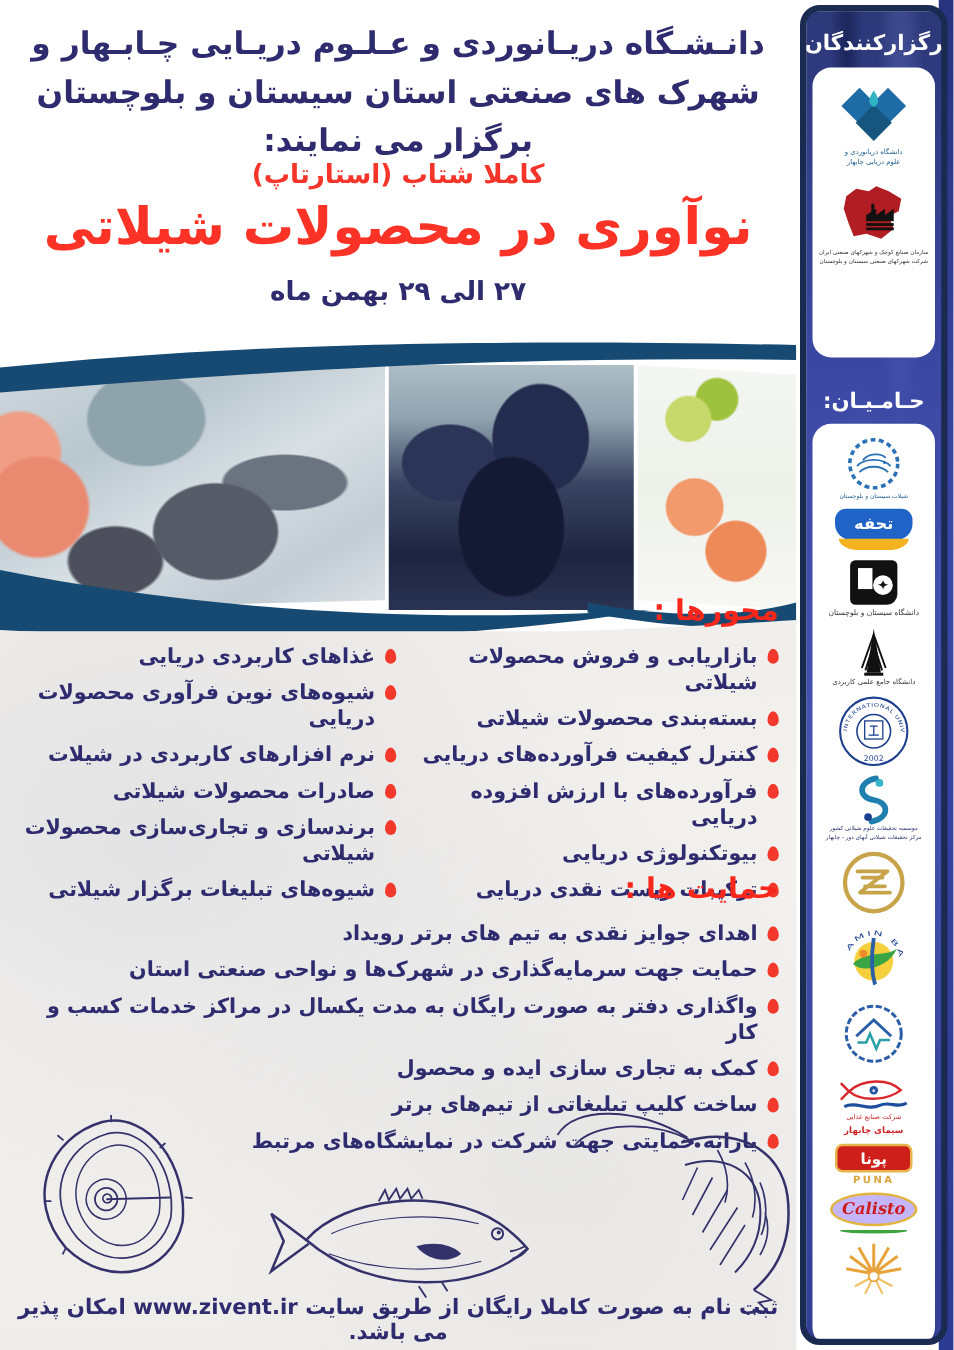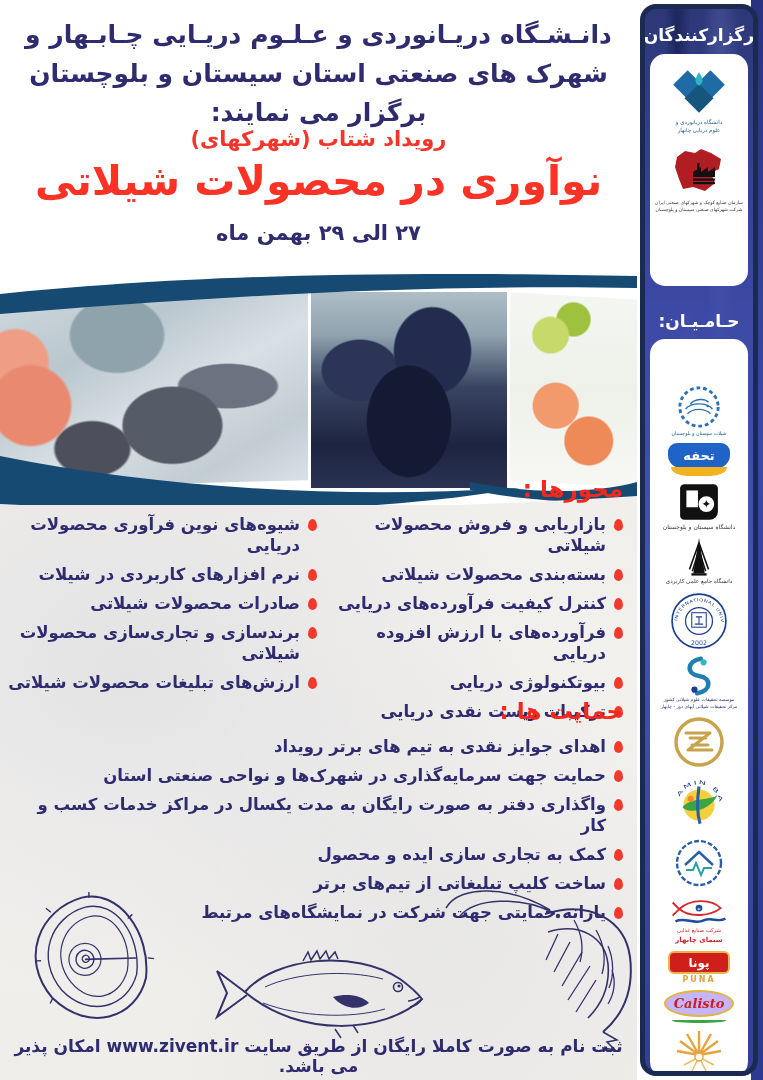--- a/index.html
+++ b/index.html
@@ -88,21 +88,21 @@
         radial-gradient(ellipse at 70% 10%, rgba(120,135,215,.35), transparent 18%),
         radial-gradient(ellipse at 40% 45%, rgba(160,170,230,.22), transparent 22%),
         radial-gradient(ellipse at 60% 75%, rgba(100,115,205,.3), transparent 25%),
         linear-gradient(180deg,#2c3877 0%,#3c49a5 28%,#4353b0 55%,#3a479f 80%,#333f95 100%); }
   .side-label { color:#fff; font-weight:bold; font-size:17px; direction:rtl; text-align:center; }
   .side-label.org { margin-top:16px; }
   .side-label.spn { margin-top:25px; }
   .card { width:98px; background:#fff; border-radius:15px; display:flex; flex-direction:column;
       align-items:center; }
   .card.org { margin-top:9px; padding:12px 3px 10px; gap:8px; height:232px; }
-  .card.spn { margin-top:8px; flex:1; margin-bottom:-6px; padding:9px 2px 4px; gap:6px; overflow:hidden;justify-content:flex-end; }
+  .card.spn { margin-top:8px; flex:1; margin-bottom:-6px; padding:9px 2px 4px; gap:6px; overflow:hidden; }
   .logo-block { display:flex; flex-direction:column; align-items:center; gap:1px; flex:none; }
   .logo-cap { font-size:5.5px; color:#1a5c8f; text-align:center; direction:rtl; line-height:1.35; }
   .logo-cap.dark { color:#333; }
   .logo-cap.red { color:#cf2024; }
   .logo-cap.navy { color:#27306e; }
   .cap-big { font-size:7px; font-weight:bold; }
 
   .tohfe-box { width:62px; height:25px; background:#1e63c5; border-radius:9px 9px 13px 13px;
       color:#fff; font-weight:bold; font-size:13px; display:flex; align-items:center;
       justify-content:center; direction:rtl; }
@@ -122,21 +122,21 @@
 
 <div class="poster">
 
   <div class="main">
 
     <div class="hdr">
       <div>دانـشـگاه دریـانوردی و عـلـوم دریـایی چـابـهار و</div>
       <div>شهرک های صنعتی استان سیستان و بلوچستان برگزار می نمایند:</div>
     </div>
 
-    <div class="event-type">رویداد شتاب (شهرکهای)</div>
+    <div class="event-type">کاملا شتاب (استارتاپ)</div>
     <div class="title">نوآوری در محصولات شیلاتی</div>
     <div class="date">۲۷ الی ۲۹ بهمن ماه</div>
 
     <div class="photos">
       <div class="photo p1"></div>
       <div class="photo p2"></div>
       <div class="photo p3"></div>
     </div>
     <svg class="swoosh top" viewBox="0 0 637 48">
       <path d="M0,26 C160,10 340,2 637,8 L637,20 C400,16 200,30 0,46 Z" fill="#164a72"></path>
@@ -154,25 +154,26 @@
 
     <li>بازاریابی و فروش محصولات شیلاتی</li>
         <li>بسته‌بندی محصولات شیلاتی</li>
         <li>کنترل کیفیت فرآورده‌های دریایی</li>
         <li>فرآورده‌های با ارزش افزوده دریایی</li>
         <li>بیوتکنولوژی دریایی</li>
         <li>ترکیبات زیست نقدی دریایی</li>
       </ul>
     <ul class="blist col-left">
 
+    <li>غذاهای کاربردی دریایی</li>
         <li>شیوه‌های نوین فرآوری محصولات دریایی</li>
         <li>نرم افزارهای کاربردی در شیلات</li>
         <li>صادرات محصولات شیلاتی</li>
         <li>برندسازی و تجاری‌سازی محصولات شیلاتی</li>
-        <li>ارزش‌های تبلیغات محصولات شیلاتی</li>
+        <li>شیوه‌های تبلیغات برگزار شیلاتی</li>
       </ul>
 
     <div class="sec-heading supports">حمایت ها :</div>
     <ul class="blist supports-list">
 
     <li>اهدای جوایز نقدی به تیم های برتر رویداد</li>
         <li>حمایت جهت سرمایه‌گذاری در شهرک‌ها و نواحی صنعتی استان</li>
         <li>واگذاری دفتر به صورت رایگان به مدت یکسال در مراکز خدمات کسب و کار</li>
         <li>کمک به تجاری سازی ایده و محصول</li>
         <li>ساخت کلیپ تبلیغاتی از تیم‌های برتر</li>

